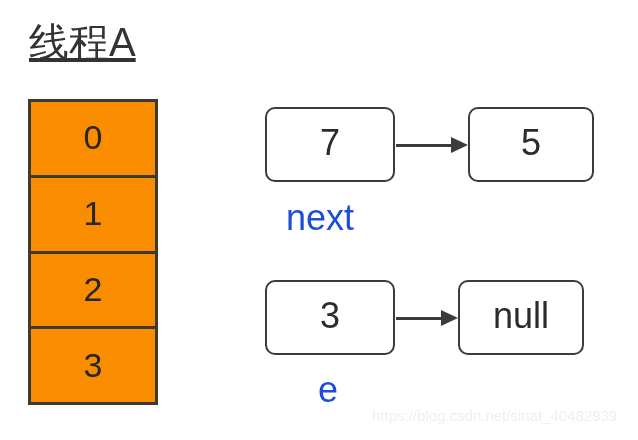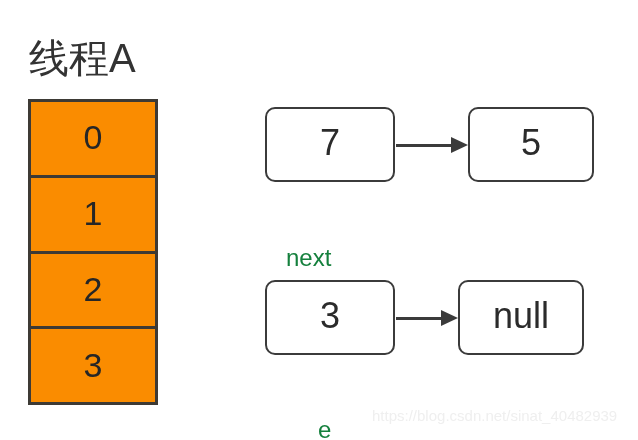--- a/index.html
+++ b/index.html
@@ -15,26 +15,27 @@
     width: 638px;
     height: 440px;
     background: #ffffff;
     overflow: hidden;
   }
 
   
   .diagram-title {
     position: absolute;
     left: 29px;
-    top: 32px;
+    top: 16px;
     font-size: 40px;
     line-height: 52px;
     color: #333333;
     letter-spacing: 0px;
     white-space: nowrap;
+    text-decoration: underline;
   }
 
   
   .bucket-table {
     position: absolute;
     left: 28px;
     top: 99px;
     width: 130px;
     height: 306px;
     border: 3px solid #3d3a35;
@@ -118,25 +119,24 @@
     width: 0;
     height: 0;
     border-top: 8.5px solid transparent;
     border-bottom: 8.5px solid transparent;
     border-left: 17px solid #3b3b3b;
   }
 
   
   .field-caption {
     position: absolute;
-    font-size: 24px;
+    font-size: 36px;
     line-height: 40px;
-    color: #15803d;
+    color: #1d4ed8;
     white-space: nowrap;
-    margin-top: 40px;
   }
   .field-caption.caption-next { left: 286px; top: 198px; }
   .field-caption.caption-e    { left: 318px; top: 370px; }
 
   
   .watermark {
     position: absolute;
     left: 372px;
     top: 406px;
     font-size: 15px;

